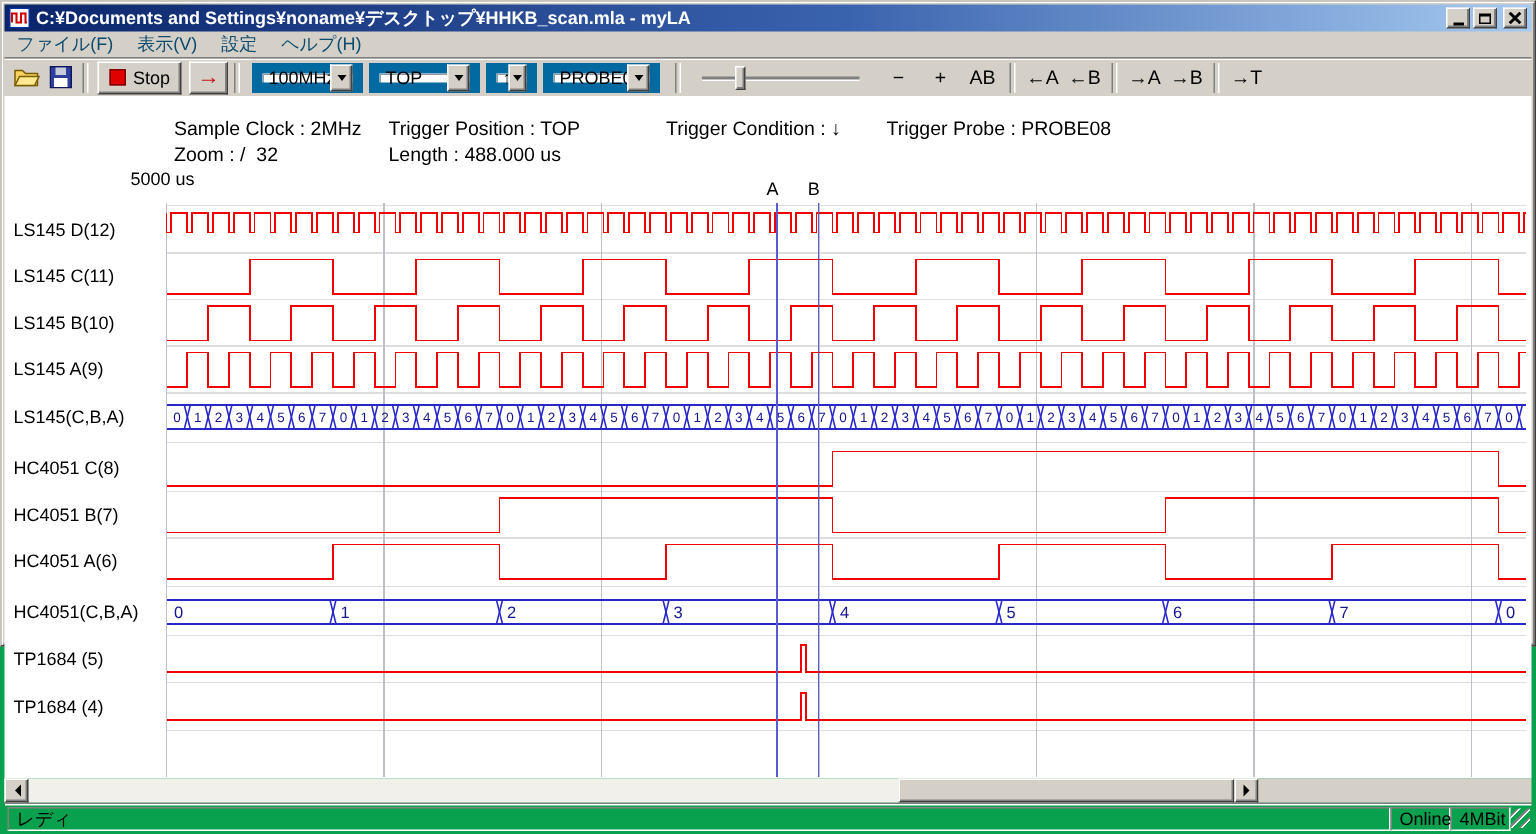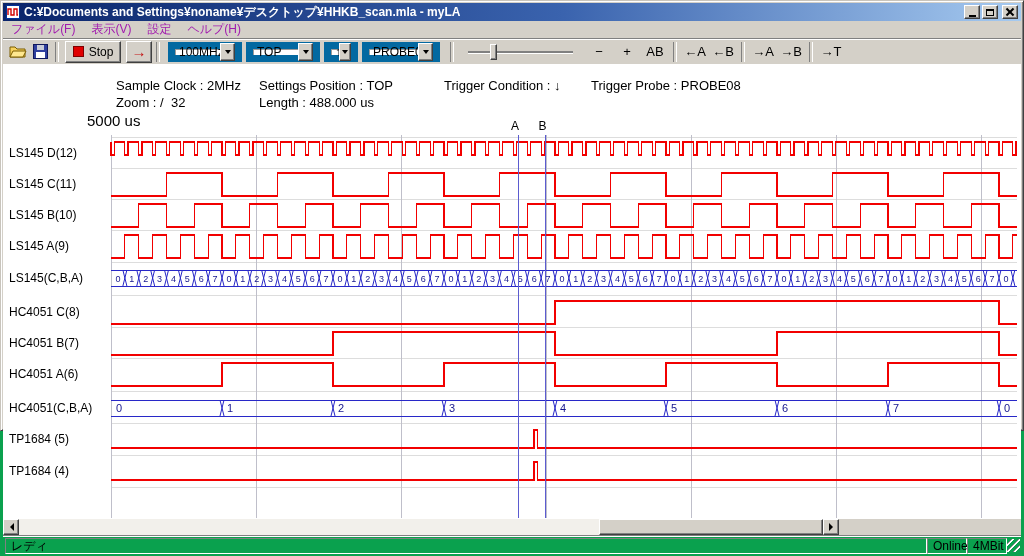--- a/index.html
+++ b/index.html
@@ -18,21 +18,21 @@
     display:flex;align-items:center;justify-content:center;margin-left:2px;box-sizing:border-box;}
   .glyph-min{width:7px;height:2px;background:#000;margin-top:7px;}
   .glyph-max{width:8px;height:7px;border:1px solid #000;border-top-width:2px;box-sizing:border-box;}
   .glyph-close{position:relative;width:8px;height:8px;}
   .glyph-close::before,.glyph-close::after{content:"";position:absolute;left:-1px;top:3px;
     width:10px;height:2px;background:#000;}
   .glyph-close::before{transform:rotate(45deg);}
   .glyph-close::after{transform:rotate(-45deg);}
   
   .menubar{position:absolute;left:2px;top:20px;right:2px;height:17px;display:flex;
-    align-items:center;font-size:12px;color:#a21caf;}
+    align-items:center;font-size:12px;color:#0c4a6e;}
   .menu-item{padding:1px 8px;}
   .toolbar{position:absolute;left:2px;top:37px;right:2px;height:26px;
     border-top:1px solid #808080;box-shadow:inset 0 1px 0 #fff;
     display:flex;align-items:center;padding:0 4px;box-sizing:border-box;}
   .tico{width:22px;height:22px;display:flex;align-items:center;justify-content:center;}
   .tsep{width:2px;height:20px;border-left:1px solid #808080;border-right:1px solid #fff;margin:0 4px;}
   .stop-btn{height:22px;width:56px;display:flex;align-items:center;justify-content:center;gap:5px;
     font-size:12px;background:#d4d0c8;border:1px solid;border-color:#fff #404040 #404040 #fff;
     box-shadow:inset -1px -1px 0 #808080;box-sizing:border-box;margin-left:2px;}
   .stop-square{width:9px;height:9px;background:#e00000;border:1px solid #7d0000;}
@@ -171,26 +171,26 @@
     <div class="tsep"></div>
     <div class="tbtn">→A</div>
     <div class="tbtn">→B</div>
     <div class="tsep"></div>
     <div class="tbtn">→T</div>
   </div>
 
   <div class="client"></div>
 
   <div class="info-item" style="left:115px;top:77px">Sample Clock : 2MHz</div>
-  <div class="info-item" style="left:258px;top:77px">Settings Position : TOP</div>
+  <div class="info-item" style="left:258px;top:77px">Trigger Position : TOP</div>
   <div class="info-item" style="left:443px;top:77px">Trigger Condition : ↓</div>
   <div class="info-item" style="left:590px;top:77px">Trigger Probe : PROBE08</div>
   <div class="info-item" style="left:115px;top:94px">Zoom : /  32</div>
   <div class="info-item" style="left:258px;top:94px">Length : 488.000 us</div>
-  <div class="info-item" style="left:86px;top:111px;font-size:15px">5000 us</div>
+  <div class="info-item" style="left:86px;top:111px;font-size:12px">5000 us</div>
 
   <svg id="wave-svg" viewBox="0 0 1024 553">
       <line x1="110" y1="136" x2="1016" y2="136" stroke="#dddddd" stroke-width="1" shape-rendering="crispEdges"></line>
       <line x1="110" y1="167.5" x2="1016" y2="167.5" stroke="#dddddd" stroke-width="1" shape-rendering="crispEdges"></line>
       <line x1="110" y1="198.5" x2="1016" y2="198.5" stroke="#dddddd" stroke-width="1" shape-rendering="crispEdges"></line>
       <line x1="110" y1="229.5" x2="1016" y2="229.5" stroke="#dddddd" stroke-width="1" shape-rendering="crispEdges"></line>
       <line x1="110" y1="261" x2="1016" y2="261" stroke="#dddddd" stroke-width="1" shape-rendering="crispEdges"></line>
       <line x1="110" y1="294" x2="1016" y2="294" stroke="#dddddd" stroke-width="1" shape-rendering="crispEdges"></line>
       <line x1="110" y1="326.5" x2="1016" y2="326.5" stroke="#dddddd" stroke-width="1" shape-rendering="crispEdges"></line>
       <line x1="110" y1="357.5" x2="1016" y2="357.5" stroke="#dddddd" stroke-width="1" shape-rendering="crispEdges"></line>

